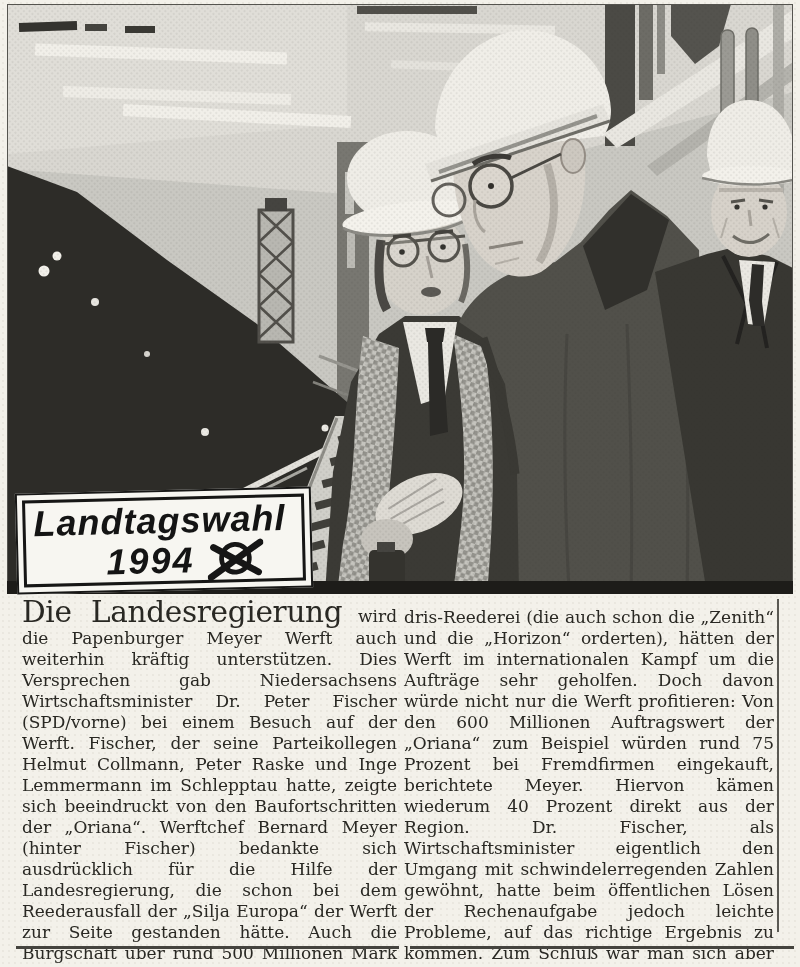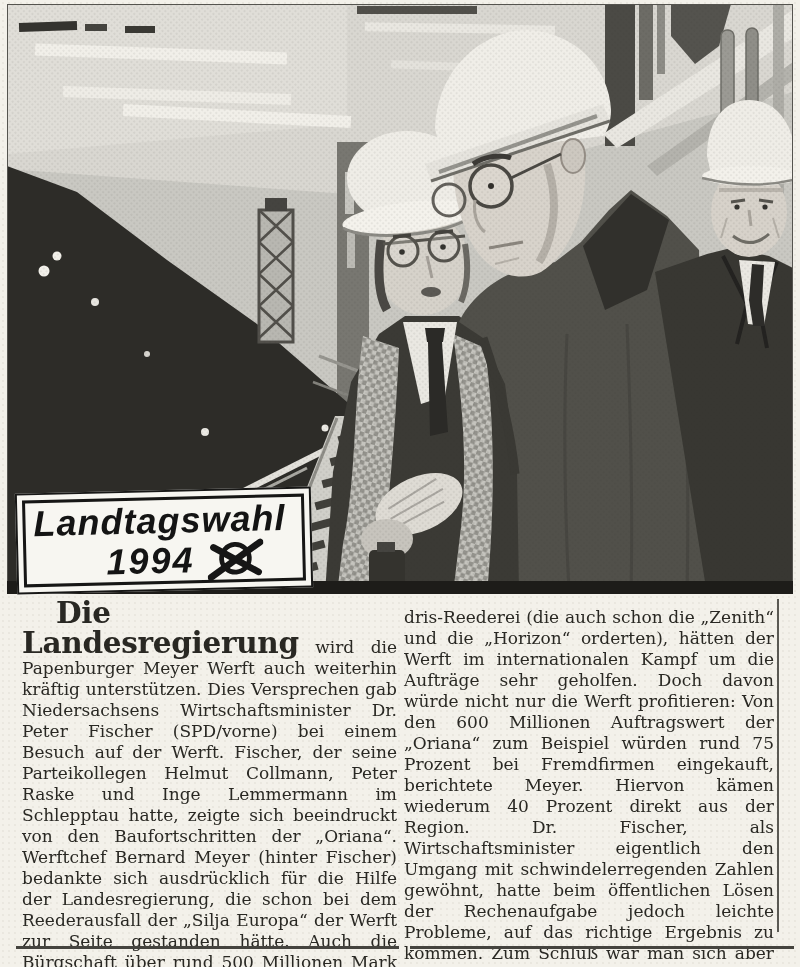--- a/index.html
+++ b/index.html
@@ -56,22 +56,22 @@
   .col { position: absolute; }
   .col-left  { left: 22px;  top: 598px; width: 375px; }
   .col-right { left: 404px; top: 607px; width: 370px; }
   .col p {
     margin: 0;
     font-size: 17px; line-height: 21px;
     text-align: justify;
     color: #292823;
   }
   .lead {
-    font-size: 29.5px; font-weight: 700;
-    letter-spacing: -0.3px; line-height: 1; margin-left: 34px;
+    font-size: 29.5px; font-weight: 400;
+    letter-spacing: -0.3px; line-height: 1;
   }
 
   .vrule {
     position: absolute; left: 777px; top: 599px;
     width: 2px; height: 333px; background: #5a5953;
   }
   .hrule { position: absolute; top: 946px; height: 3px; background: #45443f; }
   .hrule-left  { left: 16px;  width: 383px; }
   .hrule-right { left: 410px; width: 384px; }
 </style>

